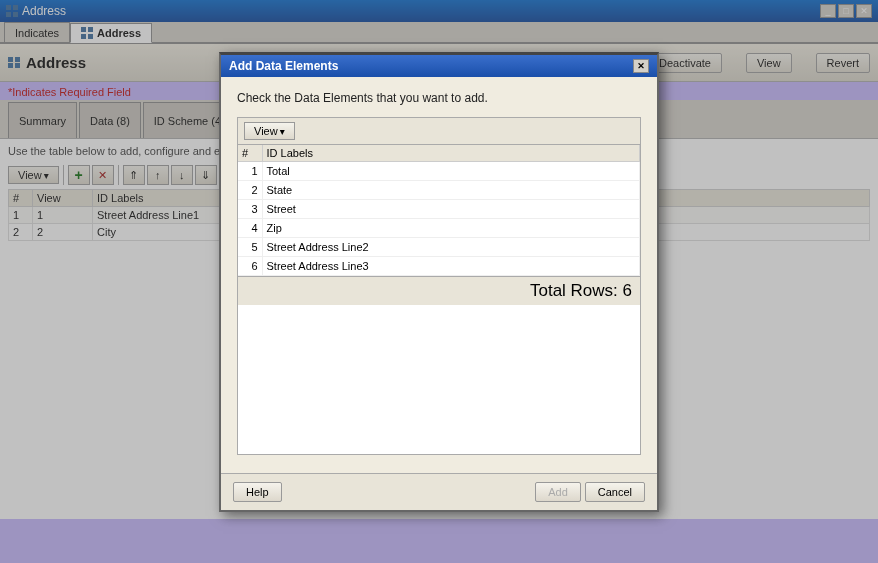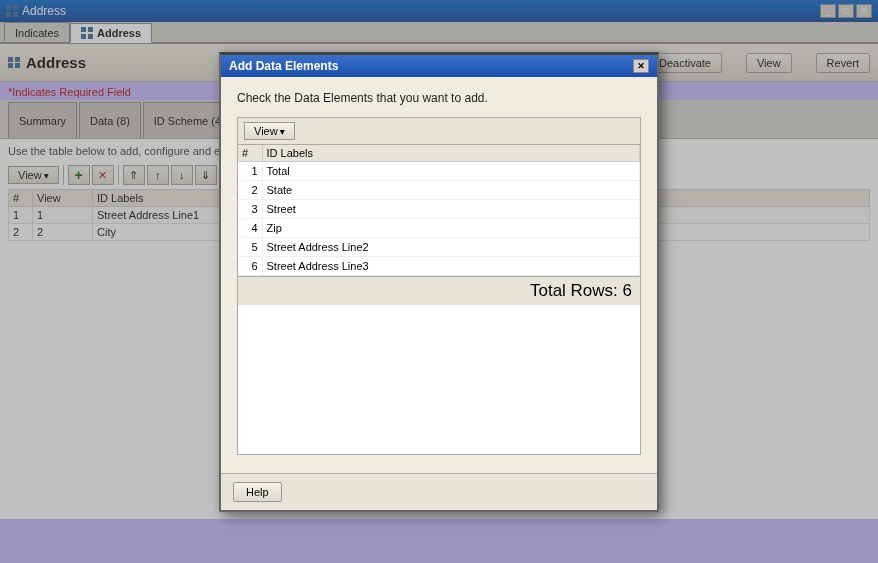--- a/index.html
+++ b/index.html
@@ -508,18 +508,22 @@
                 </tr>
               </tbody>
           </table>
 
           <div class="total-row">Total Rows: 6</div>
         </div>
       </div>
 
       <div class="modal-footer">
         <button class="modal-btn">Help</button>
+        <div class="modal-footer-right">
+          <button class="modal-btn disabled">Add</button>
+          <button class="modal-btn">Cancel</button>
+        </div>
       </div>
 
     </div>
   </div>
 
 </div>
 
 </body></html>

